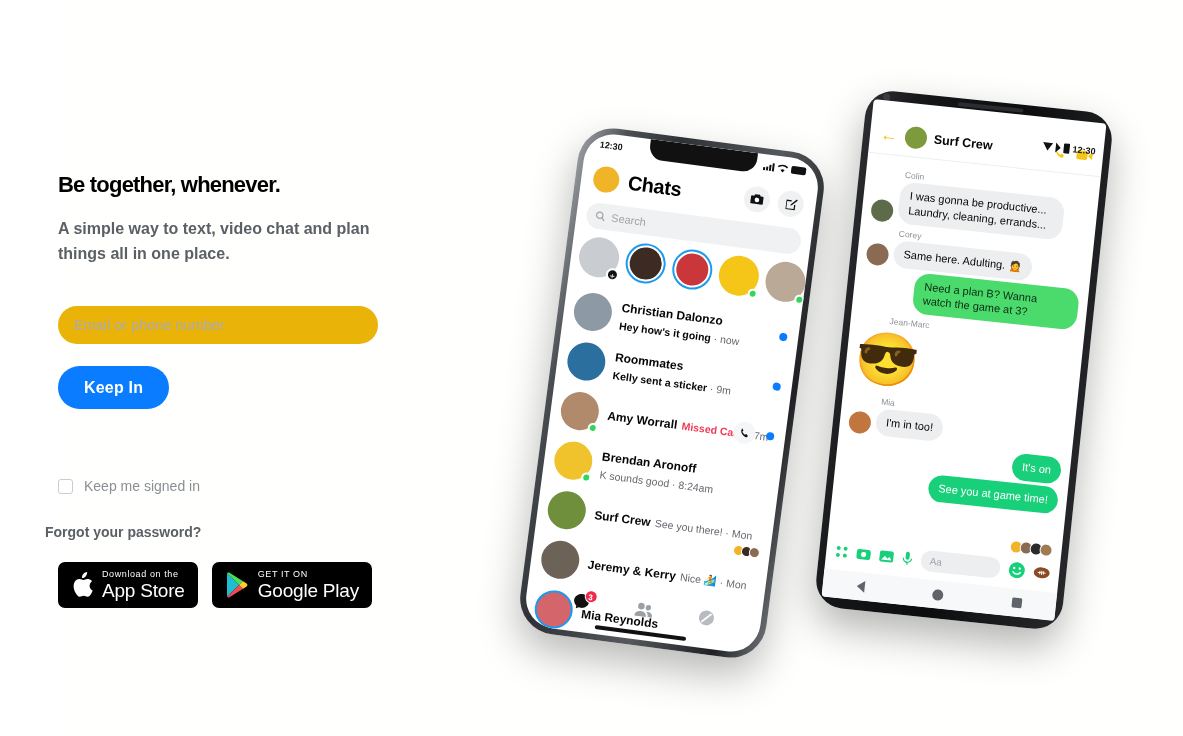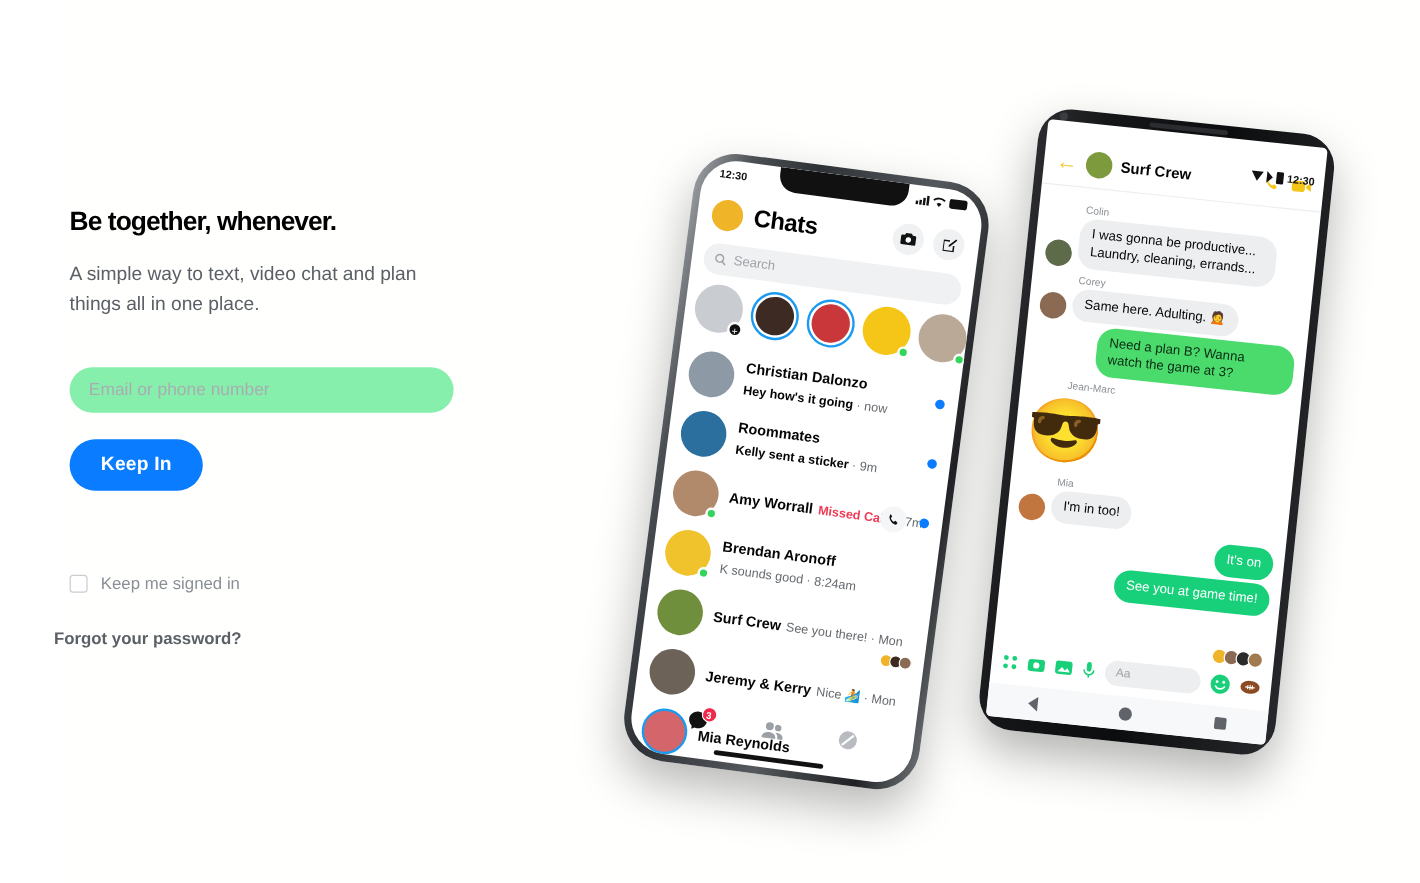--- a/index.html
+++ b/index.html
@@ -17,26 +17,26 @@
   .logo { position: absolute; left: 0; top: 3px; width: 42px; height: 42px; }
   .nav { position: absolute; right: 60px; top: 16px; display: flex; gap: 28px; }
   .nav a { color: #7b7f84; font-size: 14.5px; text-decoration: none; letter-spacing: .1px; }
 
   
   .hero { position: absolute; left: 58px; top: 172px; width: 440px; }
   .headline {
     font-size: 22px; font-weight: 700; color: #000; letter-spacing: -0.8px;
     line-height: 1.15; white-space: nowrap;
   }
-  .subhead { margin-top: 20px; font-size: 16px; color: #5b6066; line-height: 1.55; max-width: 330px; }
+  .subhead { margin-top: 20px; font-size: 16px; color: #5b6066; line-height: 1.55; max-width: 330px; font-weight: bold; }
 
   .form { position: absolute; left: 58px; top: 306px; width: 330px; }
   .field {
     display: block; width: 320px; height: 38px;
-    background: #86efac; border: none; border-radius: 19px;
+    background: #eab308; border: none; border-radius: 19px;
     padding: 0 16px; font-size: 14.5px; color: #333;
     font-family: "Liberation Sans", sans-serif; margin-bottom: 10px; outline: none;
   }
   .field::placeholder { color: #a9adb2; }
   .signin {
     margin-top: 12px; background: #0a7cff; color: #fff; border: none;
     border-radius: 22px; height: 43px; padding: 0 26px;
     font-size: 16px; font-weight: 700; cursor: pointer;
     font-family: "Liberation Sans", sans-serif; letter-spacing: .2px;
   }
@@ -168,20 +168,43 @@
     <button class="signin">Keep In</button>
   </div>
 
   <div class="keep">
     <div class="cbox"></div>
     <span>Keep me signed in</span>
   </div>
 
   <a class="forgot" href="#">Forgot your password?</a>
 
+  <div class="badges">
+    <div class="badge">
+      <svg width="22" height="26" viewBox="0 0 22 26" aria-hidden="true">
+        <path d="M14.8 4.2c.9-1.1 1.5-2.6 1.3-4.1-1.3.05-2.9.9-3.8 2-.8 1-1.5 2.5-1.3 4 1.4.1 2.9-.8 3.8-1.9zM18.6 13.7c0-3 2.4-4.4 2.5-4.5-1.4-2-3.5-2.3-4.3-2.3-1.8-.2-3.6 1.1-4.5 1.1-.9 0-2.4-1.1-3.9-1-2 .03-3.8 1.2-4.8 3-2.1 3.6-.5 8.9 1.5 11.8 1 1.4 2.2 3 3.7 2.9 1.5-.06 2-.9 3.8-.9s2.3.9 3.9.9c1.6-.03 2.6-1.4 3.6-2.8 1.1-1.6 1.6-3.2 1.6-3.3-.04-.02-3.1-1.2-3.1-4.8z" fill="#fff"></path>
+      </svg>
+      <div class="badge-txt">
+        <span class="badge-sm">Download on the</span>
+        <span class="badge-lg">App Store</span>
+      </div>
+    </div>
+    <div class="badge">
+      <svg width="24" height="26" viewBox="0 0 24 26" aria-hidden="true">
+        <path d="M2 1.2v23.6L14.2 13 2 1.2z" fill="#1fbcd2"></path>
+        <path d="M2 1.2L14.2 13l3.9-3.8L4.1.6C3.4.2 2.6.4 2 1.2z" fill="#4ade5a"></path>
+        <path d="M2 24.8L14.2 13l3.9 3.8L4.1 25.4c-.7.4-1.5.2-2.1-.6z" fill="#ef4a56"></path>
+        <path d="M18.1 9.2L14.2 13l3.9 3.8 3.5-2.4c1.1-.8 1.1-2 0-2.8l-3.5-2.4z" fill="#ffcc33"></path>
+      </svg>
+      <div class="badge-txt">
+        <span class="badge-sm">GET IT ON</span>
+        <span class="badge-lg">Google Play</span>
+      </div>
+    </div>
+  </div>
 
   <div class="phones">
 
     <div class="phone-ios">
       <div class="screen">
         <div class="notch"></div>
         <div class="ios-status">
           <span>12:30</span>
           <span class="stat-icons">
             <span class="bars">

